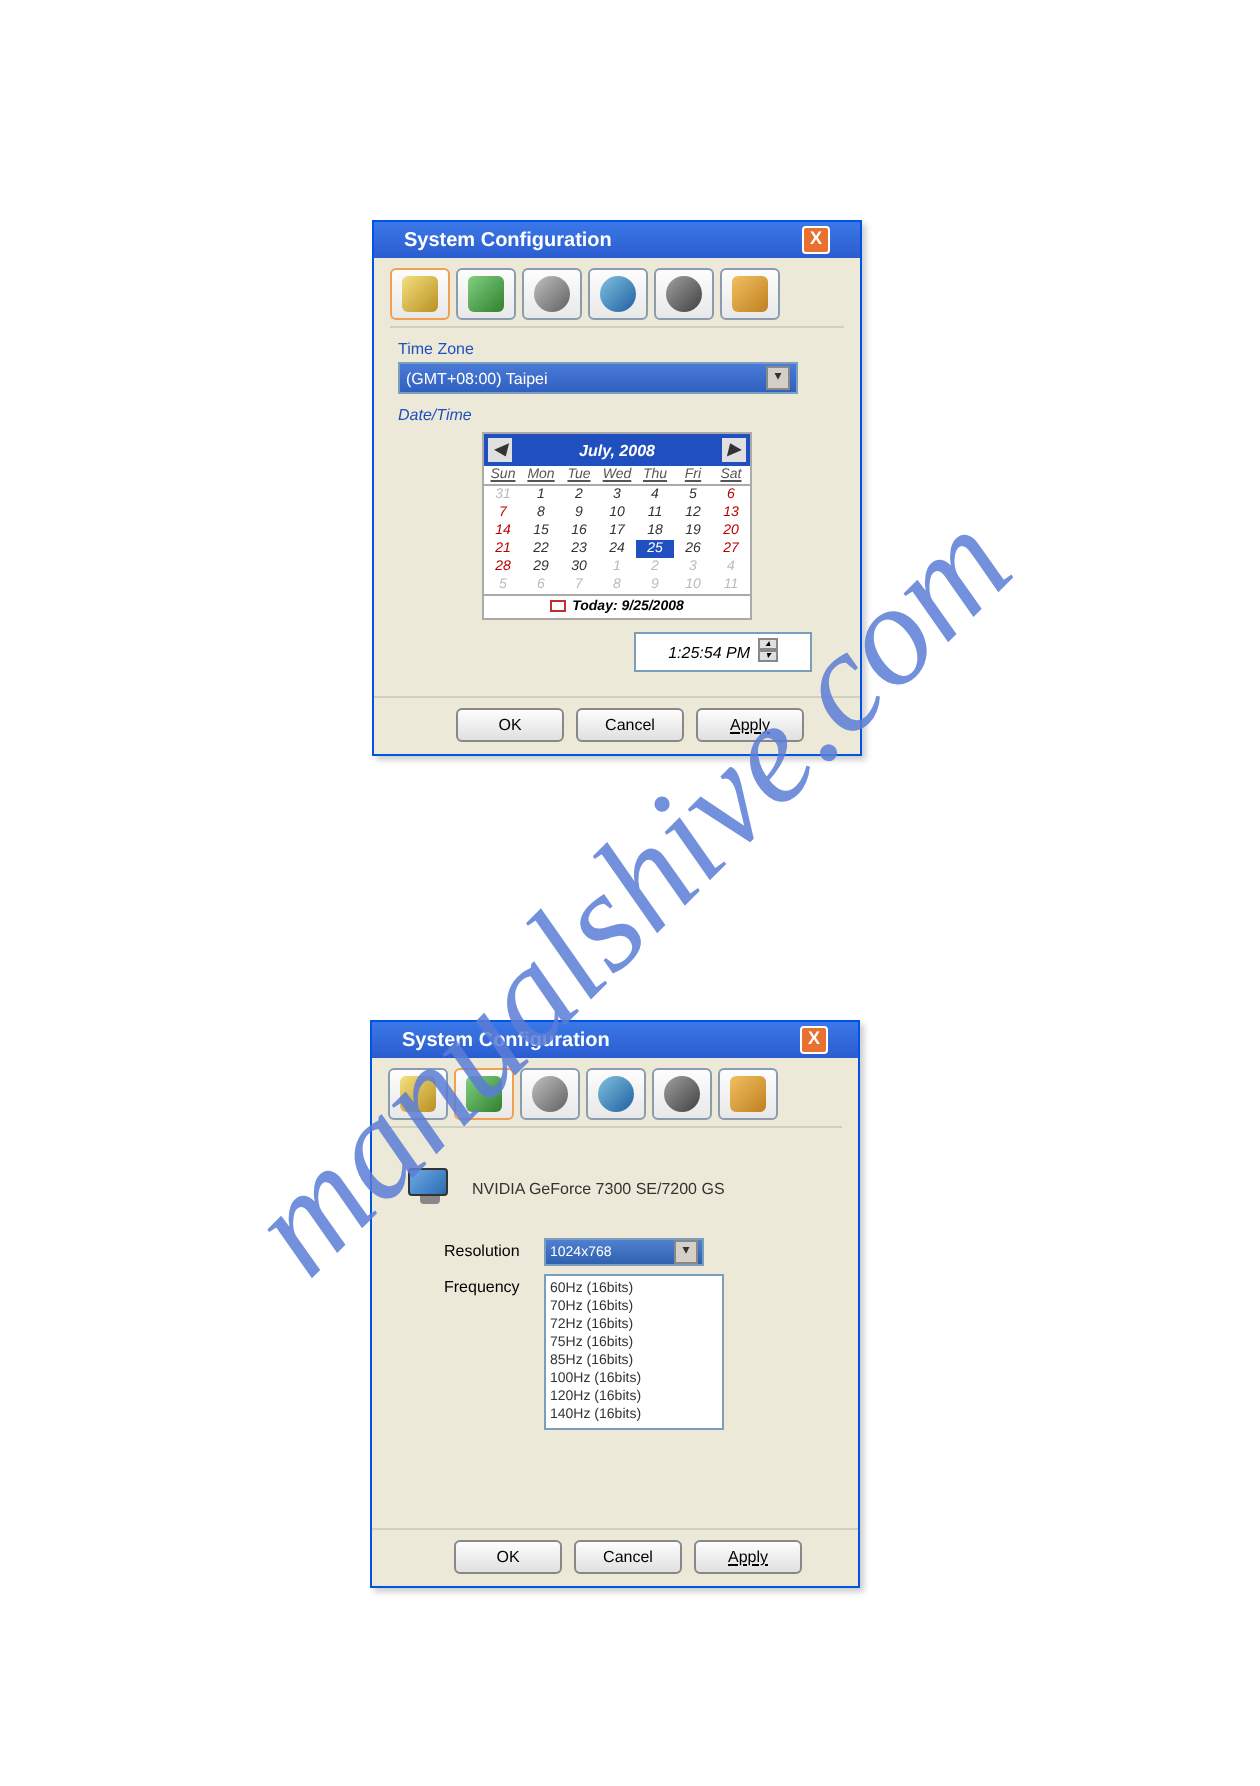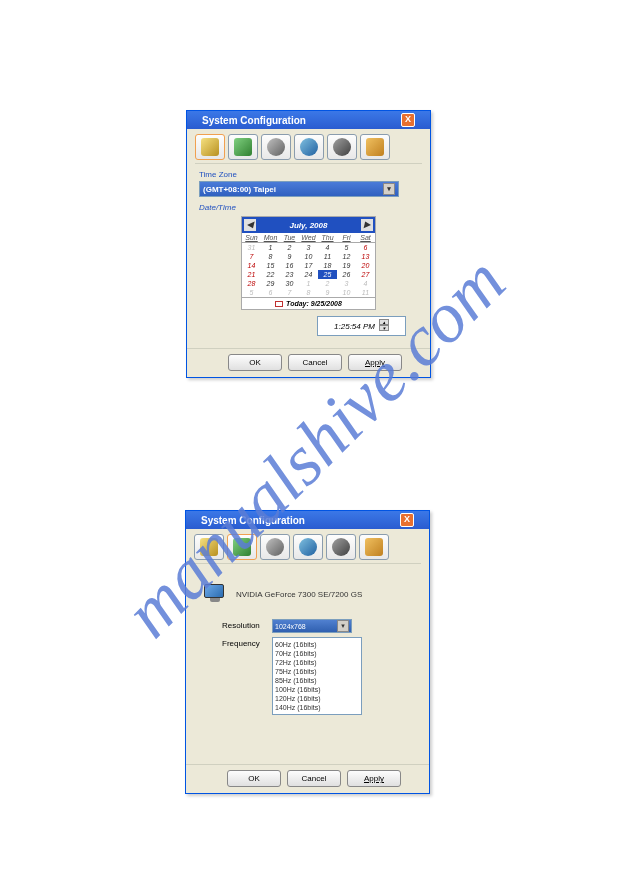--- a/index.html
+++ b/index.html
@@ -95,21 +95,20 @@
       height: 16px;
       background: linear-gradient(to bottom,#4a7bd8,#3060c0);
       border:1px solid #7b9ebd;
       color:#fff;
       font-size:8px;
       padding:1px 3px;
       display:flex;
       justify-content:space-between;
       align-items:center;
       margin-top:2px;
-      font-weight:bold;
     }
     .dd-arrow { width:12px; height:12px; background:#d4d0c8; border:1px solid #888; font-size:7px; text-align:center; line-height:10px; color:#333;}
     .calendar {
       margin: 4px auto 0;
       width: 135px;
       border:1px solid #aaa;
       background:#fff;
     }
     .cal-head {
       background:#2050c0;

